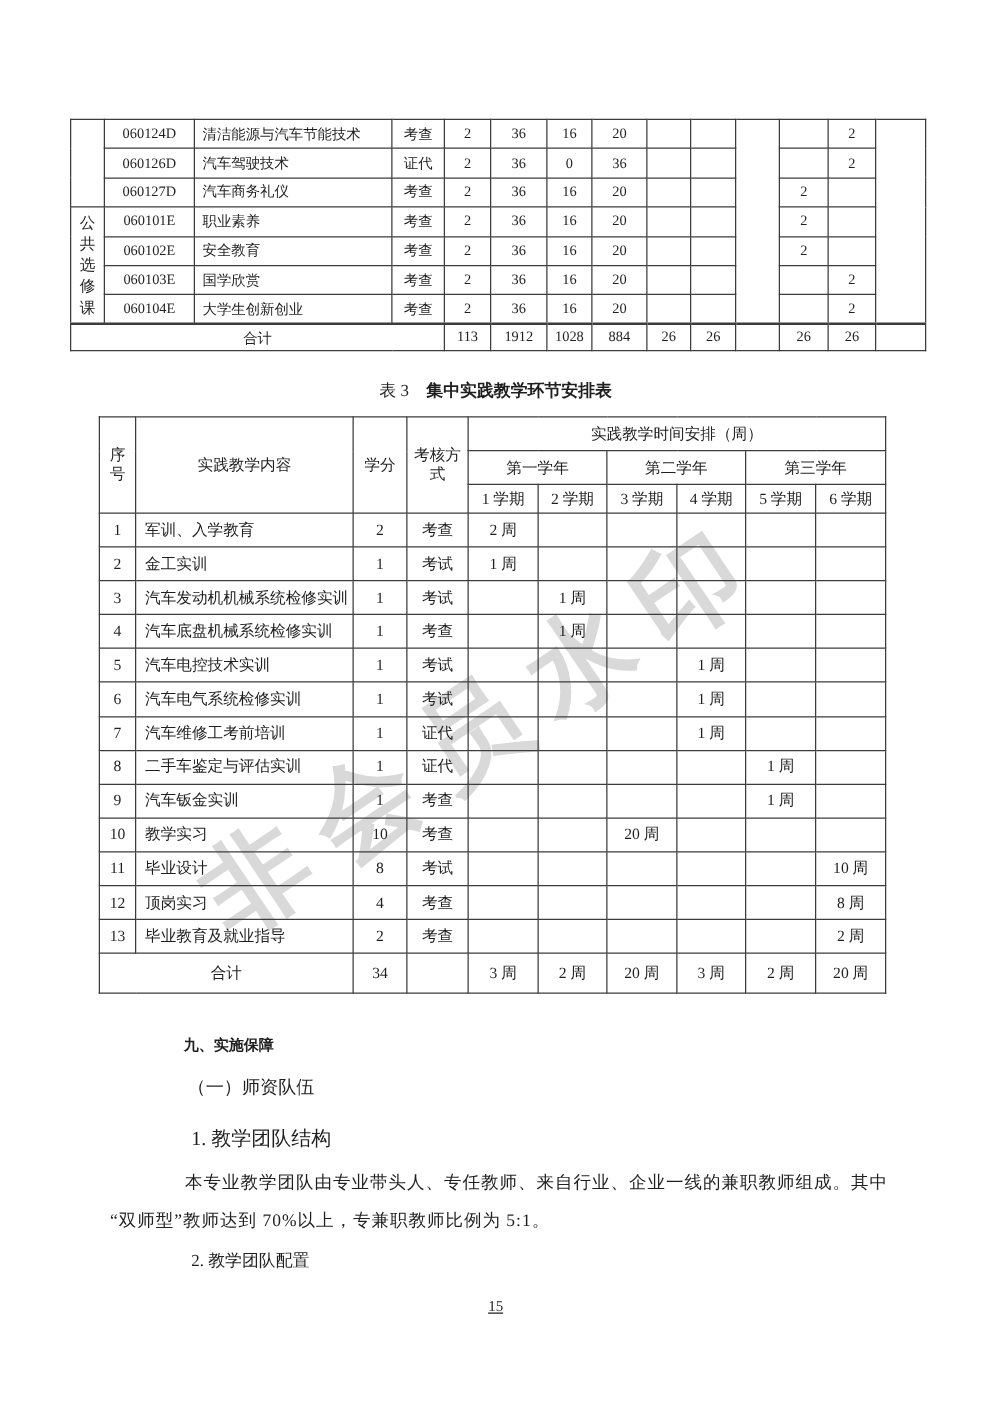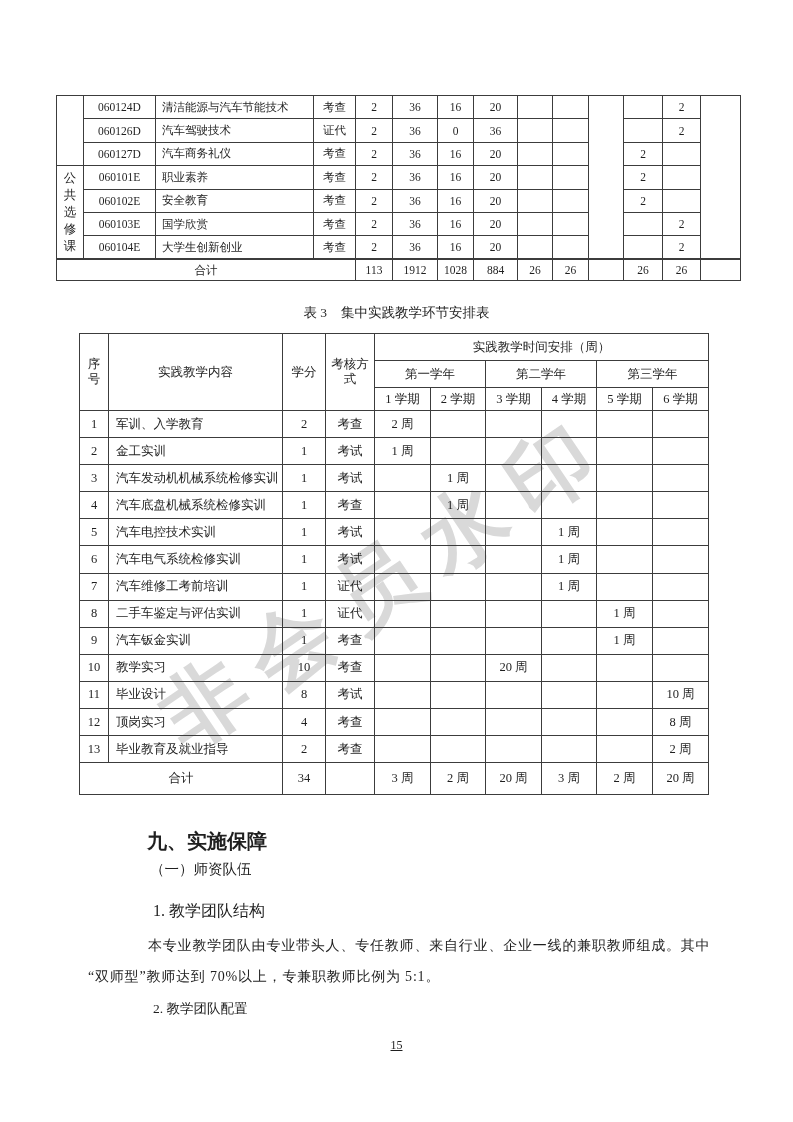--- a/index.html
+++ b/index.html
@@ -12,30 +12,30 @@
   
   table{border-collapse:collapse;table-layout:fixed;position:absolute;z-index:1;background:transparent;}
   td{border:1px solid #3c3c3c;text-align:center;vertical-align:middle;padding:0;overflow:hidden;}
   .t1{left:56px;top:95px;width:684px;font-size:11.5px;}
   .t1 tr{height:23.4px;}
   .t1 tr.total{height:21.6px;}
   .t1 tr.total td{border-top:2px solid #3c3c3c;}
   .t1 td.name{text-align:left;padding-left:6px;}
   .vtext{width:14px;margin:0 auto;line-height:17px;font-size:12.5px;word-break:break-all;}
   .t3cap{position:absolute;left:0;top:304px;width:100%;text-align:center;font-size:13.5px;z-index:1;}
-  .t3cap .bold{font-weight:normal;margin-left:14px;text-align:right;}
+  .t3cap .bold{font-weight:bold;margin-left:14px;text-align:right;}
   .t3{left:79px;top:333px;width:629px;font-size:12.5px;}
   .t3 tr.h1r{height:27px;} .t3 tr.h2r{height:27px;} .t3 tr.h3r{height:23px;}
   .t3 tr.br{height:27.1px;}
   .t3 tr.total{height:32px;}
   .t3 td.name{text-align:left;padding-left:7px;}
   .t3 td.wrap2{line-height:15px;padding:0 4px;}
   
   .txt{position:absolute;z-index:1;white-space:nowrap;}
-  .h1{left:147px;top:828px;font-size:20px;font-weight:bold;}
+  .h1{left:147px;top:828px;font-size:12px;font-weight:bold;}
   .h2{left:150px;top:860px;font-size:14.5px;}
   .li1{left:153px;top:901px;font-size:16px;}
   .p1{left:148px;top:937px;font-size:14px;letter-spacing:0.8px;}
   .p2{left:88px;top:968px;font-size:14px;letter-spacing:0.8px;}
   .li2{left:153px;top:1000px;font-size:13.5px;}
   .pageno{position:absolute;left:0;top:1038px;width:100%;text-align:center;font-size:12px;z-index:1;text-decoration:underline;}
 </style>
 </head>
 <body>
 

